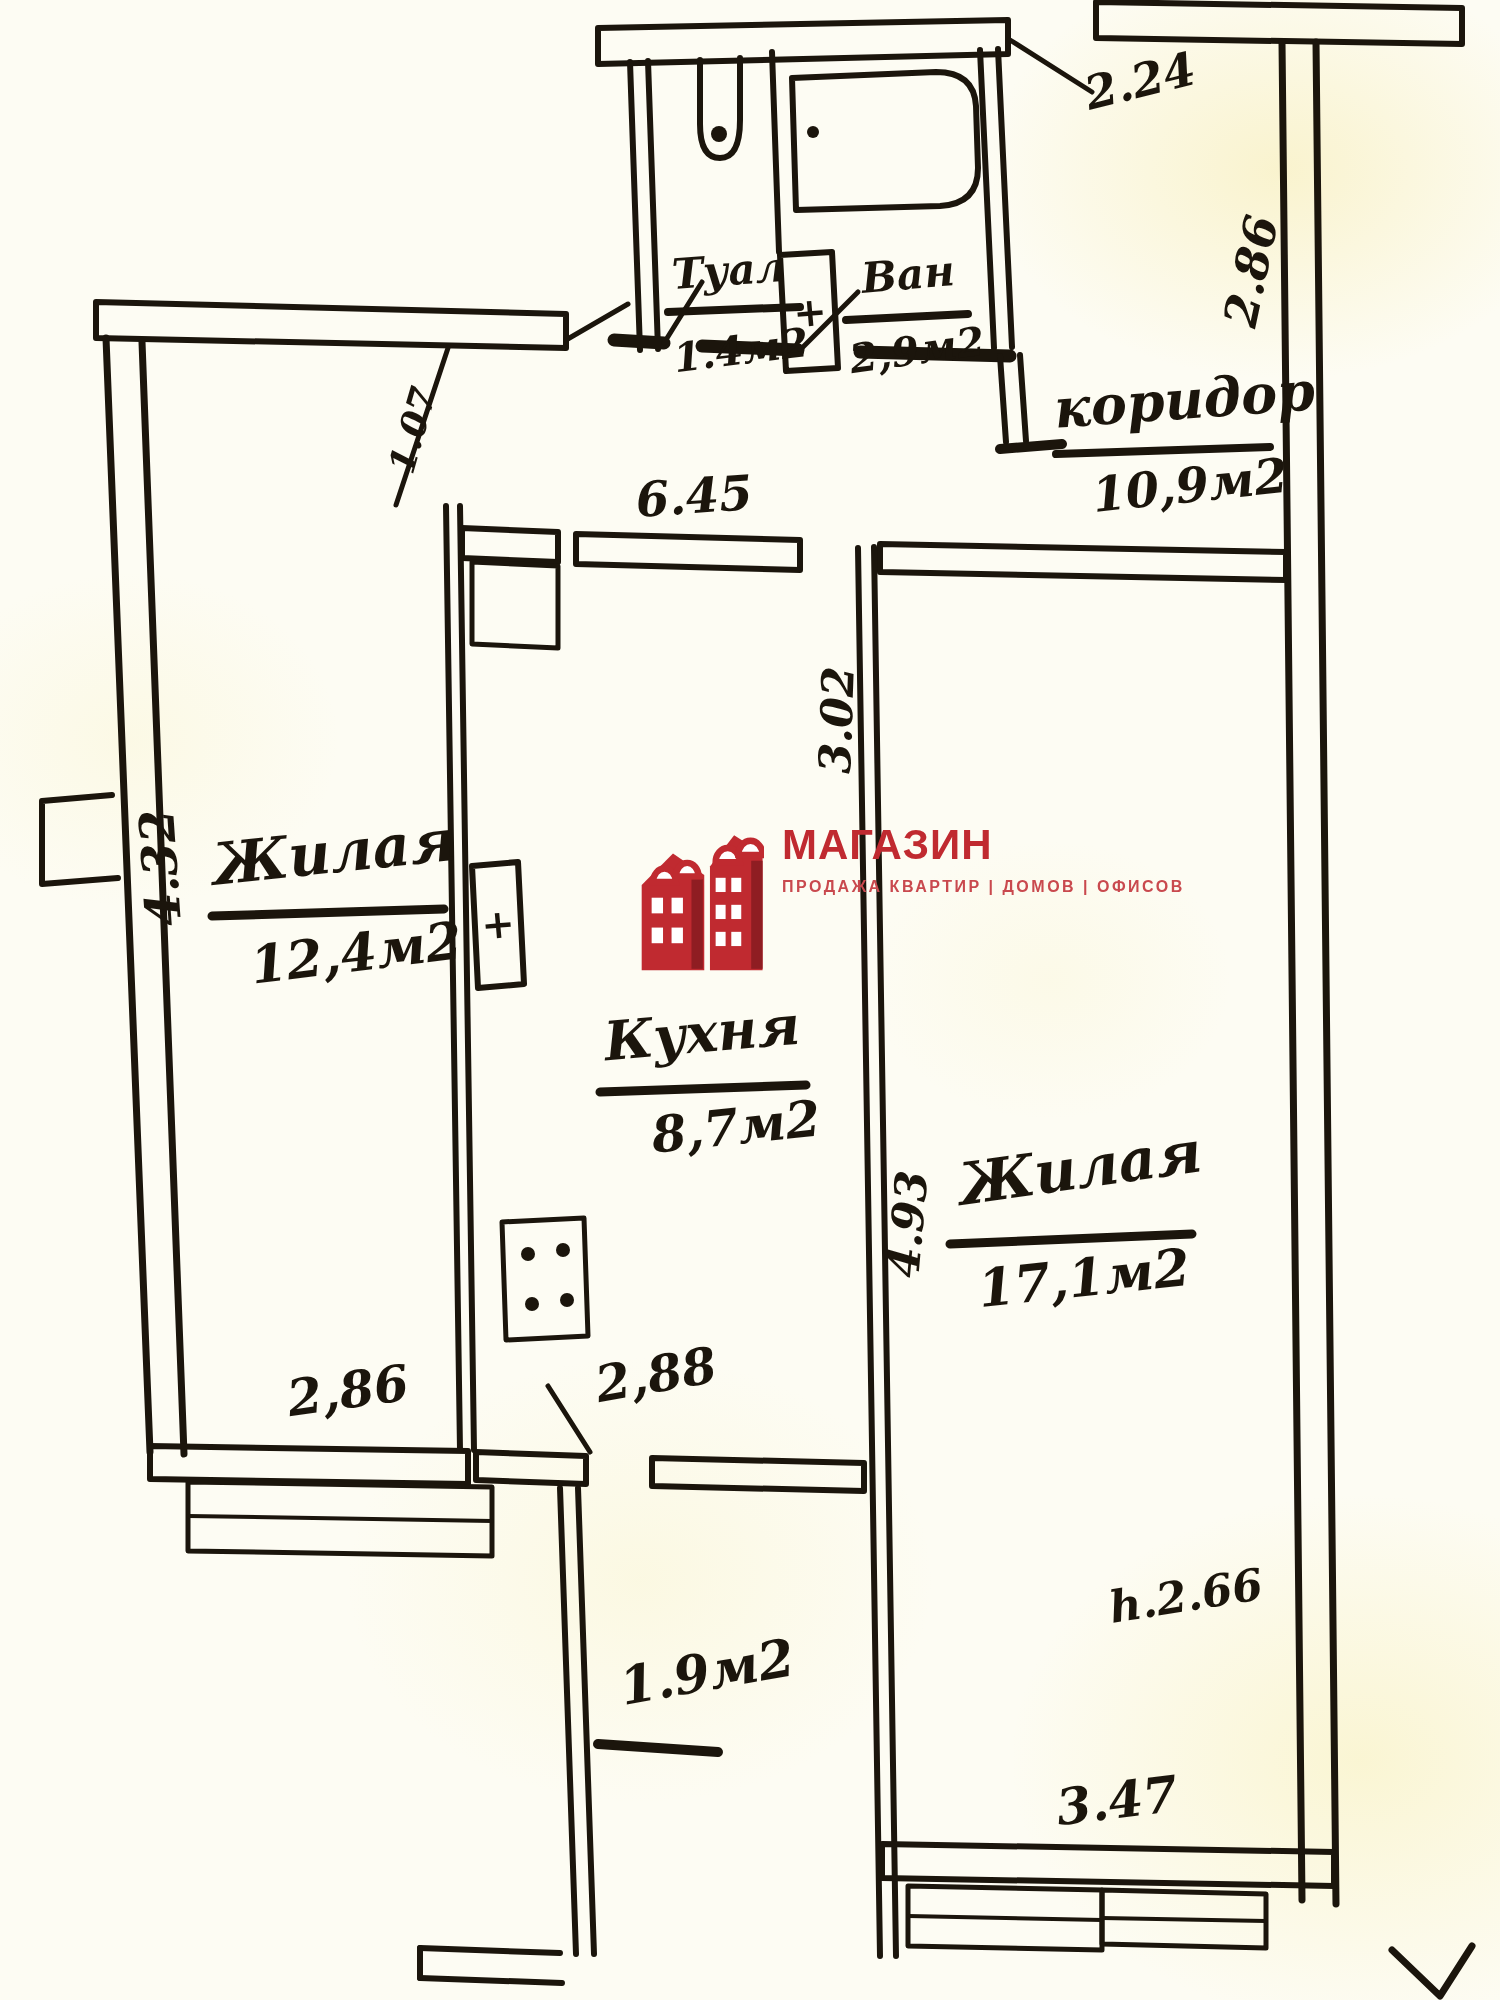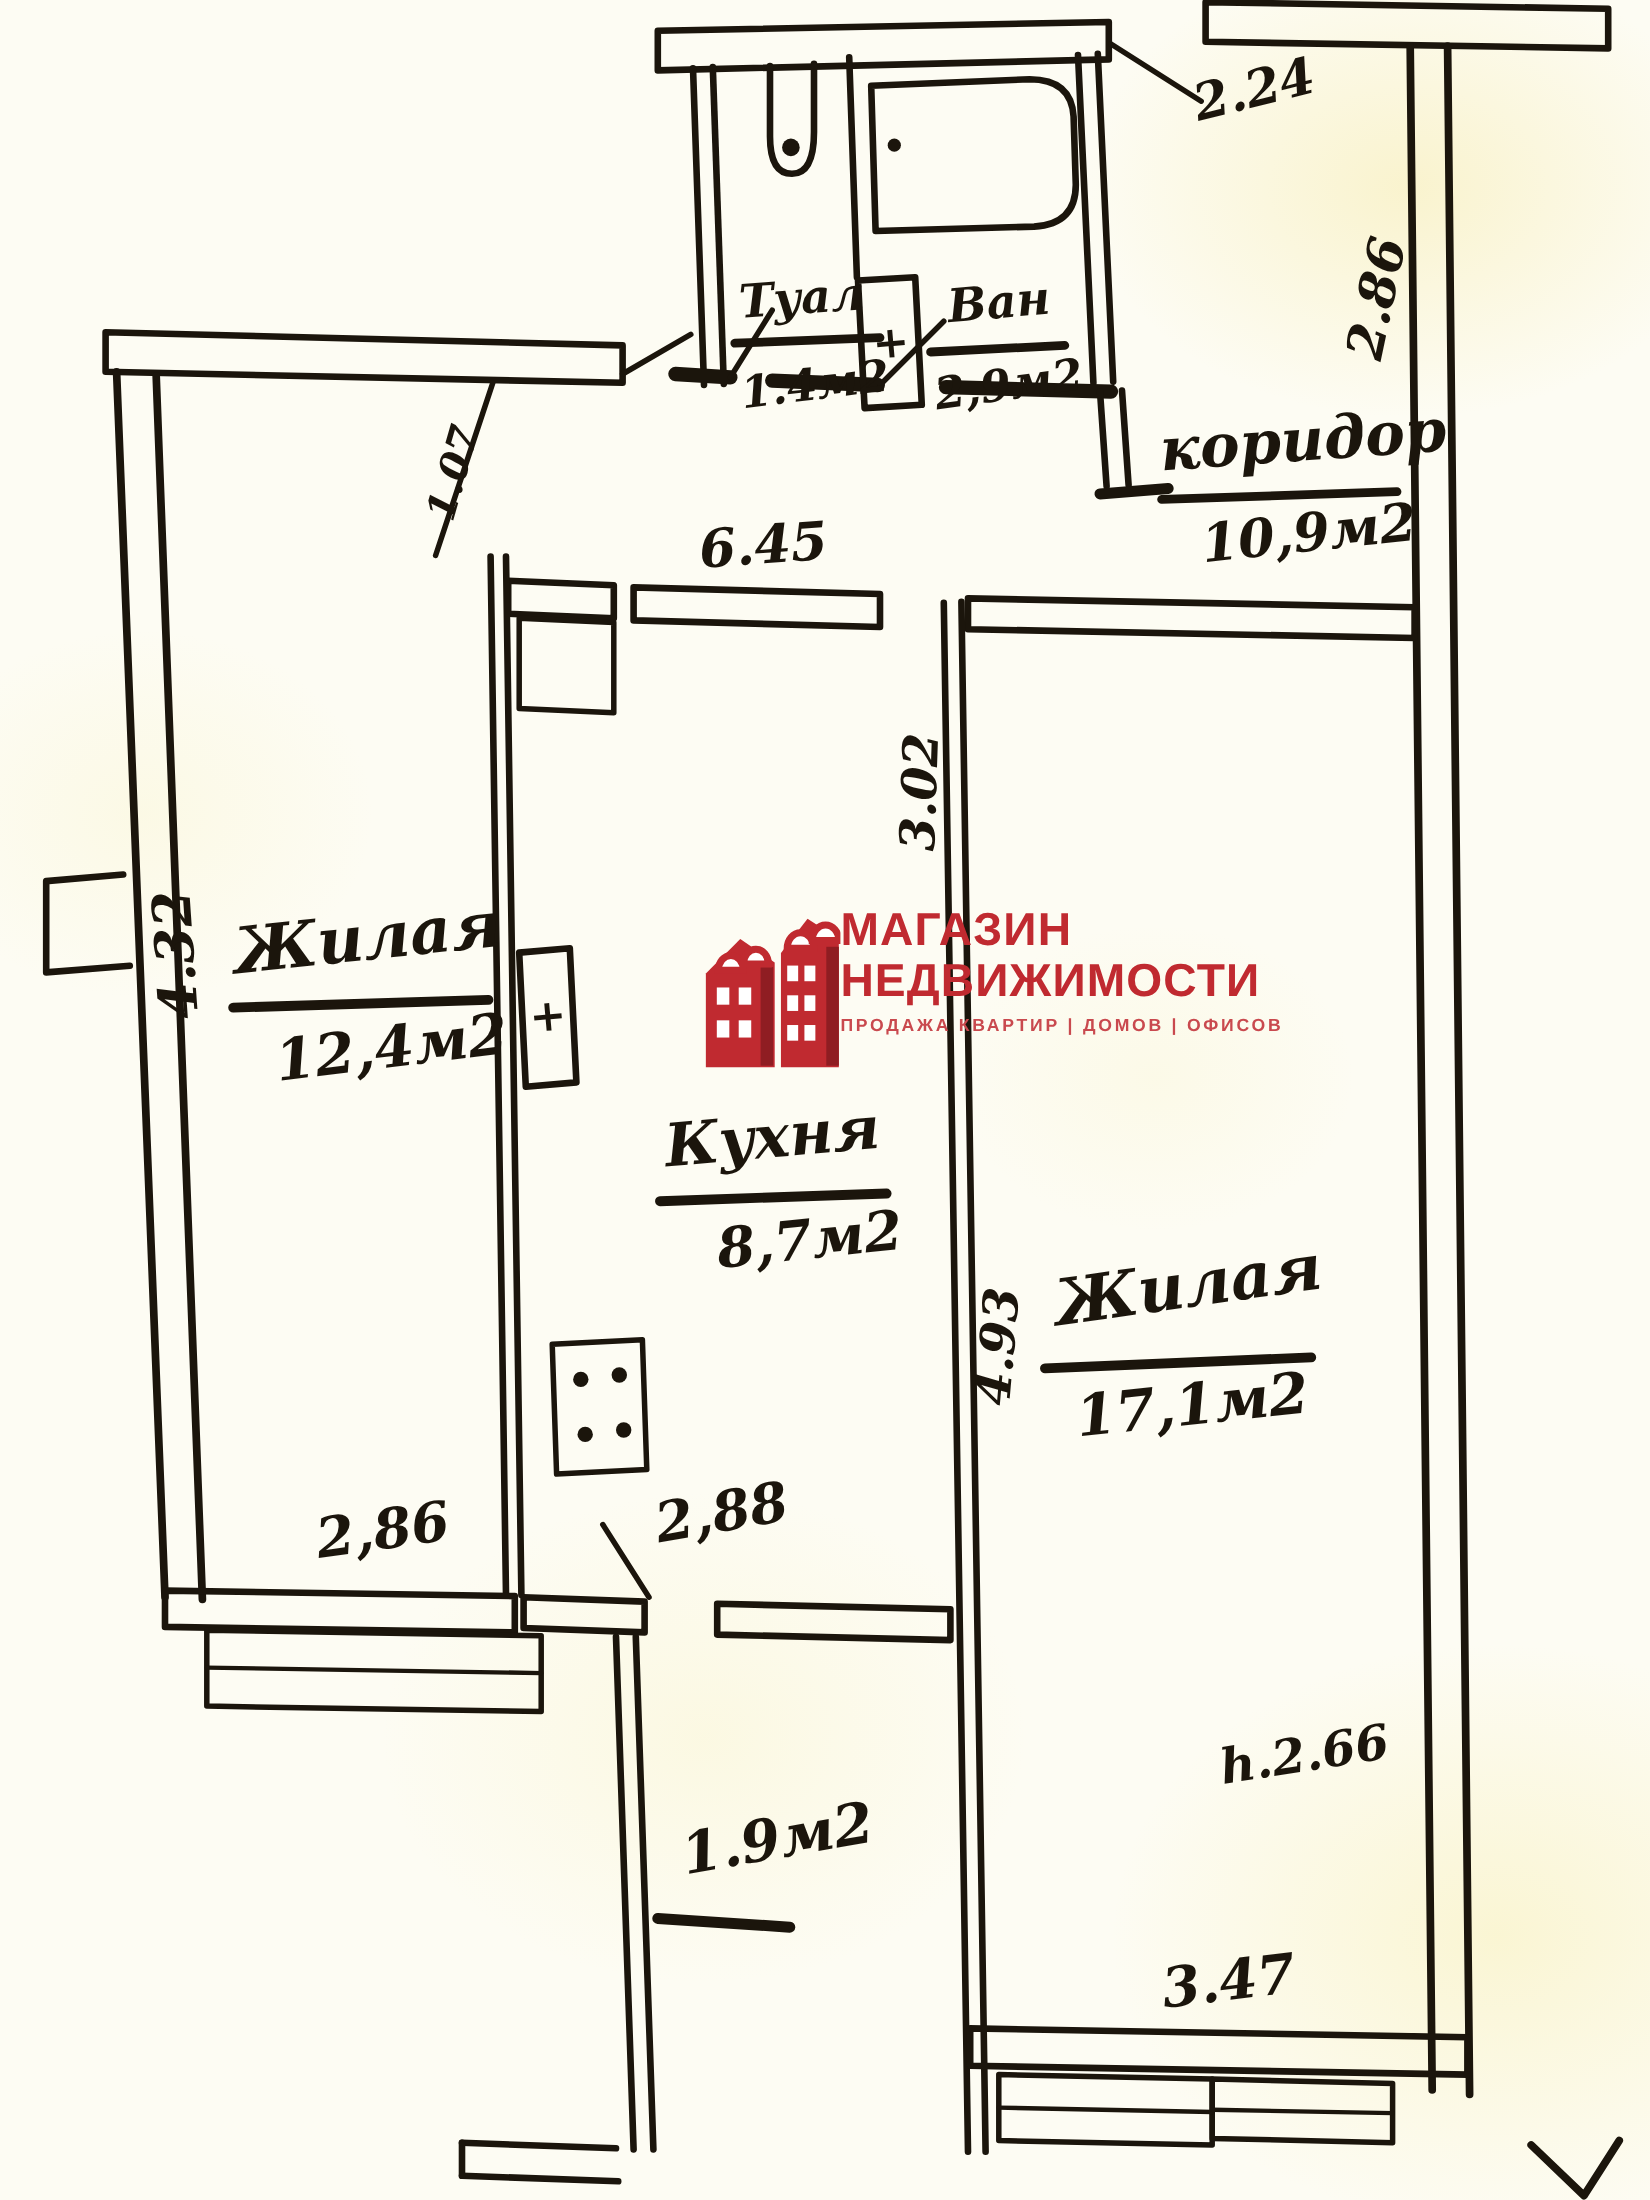--- a/index.html
+++ b/index.html
@@ -17,21 +17,21 @@
       radial-gradient(260px 200px at 1050px 980px, rgba(244,232,150,.12), transparent 70%),
       #fdfcf3;
   }
   svg.plan{position:absolute;left:0;top:0;}
   .lbl{
     position:absolute;
     font-family:"DejaVu Serif",serif;
     font-style:italic;font-weight:700;
     color:#1b150c;text-align:center;line-height:1;white-space:nowrap;
   }
-  .brand{position:absolute;left:636px;top:822px;display:flex;align-items:flex-start;}
+  .brand{position:absolute;left:636px;top:822px;display:flex;gap:18px;align-items:flex-start;}
   .brand-text{display:flex;flex-direction:column;}
   .brand-line{
     font-family:"Liberation Sans","DejaVu Sans",sans-serif;font-weight:bold;
     font-size:42px;line-height:1.1;color:var(--brand-red,#c02a30);letter-spacing:1px;
   }
   .brand-tag{
     font-family:"Liberation Sans","DejaVu Sans",sans-serif;font-weight:bold;
     font-size:16px;letter-spacing:2.5px;color:var(--brand-red-light,#c9494e);margin-top:10px;
   }
 </style>
@@ -211,18 +211,17 @@
       <rect x="134" y="78" width="14" height="20" fill="#fff"></rect>
       <rect x="112" y="116" width="14" height="20" fill="#fff"></rect>
       <rect x="134" y="116" width="14" height="20" fill="#fff"></rect>
       <rect x="112" y="154" width="14" height="20" fill="#fff"></rect>
       <rect x="134" y="154" width="14" height="20" fill="#fff"></rect>
       <path d="M112,56 a17,20 0 0 1 34,0 Z" fill="#fff" stroke="var(--brand-red,#c02a30)" stroke-width="9"></path>
       <path d="M144,46 a17,20 0 0 1 34,0 Z" fill="#fff" stroke="var(--brand-red,#c02a30)" stroke-width="9"></path>
     </svg>
     <div class="brand-text">
       <div class="brand-line">МАГАЗИН</div>
-      <div class="brand-line">НЕДВИЖИМОСТИ</div>
       <div class="brand-tag">ПРОДАЖА КВАРТИР | ДОМОВ | ОФИСОВ</div>
     </div>
   </div>
 
 </div>
 
 </body></html>

